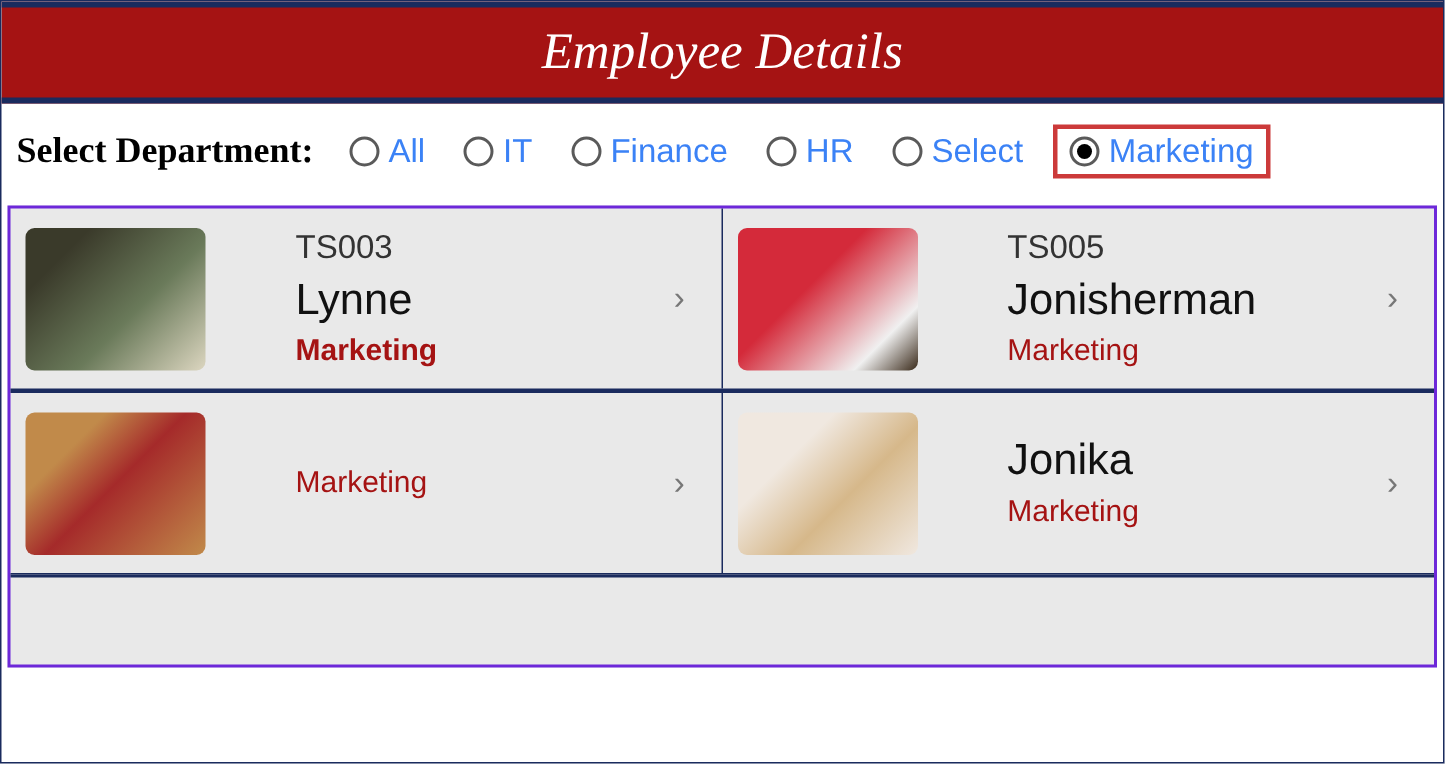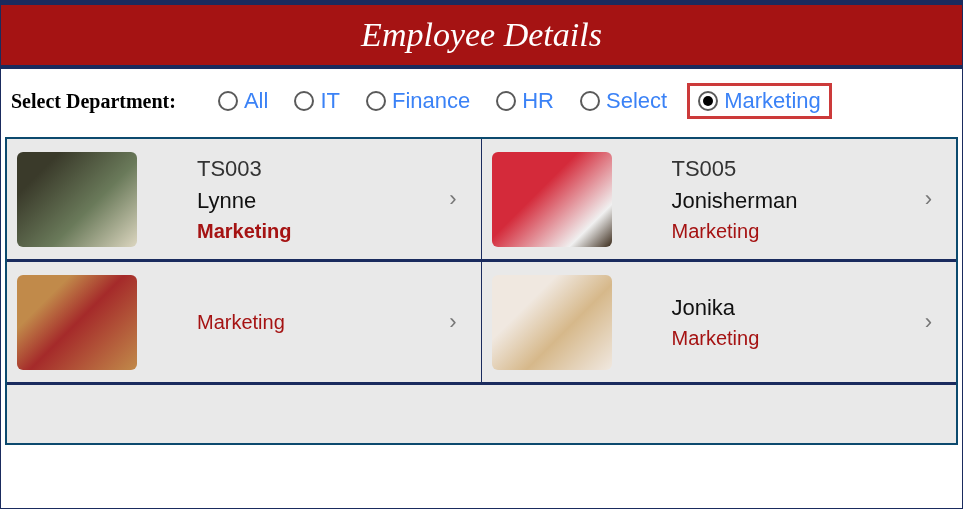--- a/index.html
+++ b/index.html
@@ -28,23 +28,23 @@
   }
   .filter-bar {
     padding: 14px 10px 18px 10px;
     display: flex;
     align-items: center;
     gap: 14px;
     font-size: 22px;
   }
   .filter-label {
     font-weight: bold;
-    font-size: 20px;
+    font-size: 24px;
     font-family: Georgia, 'Times New Roman', serif;
-    margin-right: 22px;
+    margin-right: 4px;
   }
   .radio-opt {
     display: inline-flex;
     align-items: center;
     gap: 6px;
     font-size: 22px;
     color: #3b82f6;
     cursor: pointer;
     padding: 2px 6px;
   }
@@ -60,21 +60,21 @@
     align-items: center;
     justify-content: center;
     background: #fff;
   }
   .radio-dot {
     width: 10px; height: 10px;
     border-radius: 50%;
     background: #000;
   }
   .gallery-wrap {
-    border: 2px solid #0c4a6e;
+    border: 2px solid #6d28d9;
     margin: 0 4px 4px 4px;
     background: #e9e9e9;
   }
   .row {
     display: flex;
     border-top: 2px solid #1a2b5e;
     border-bottom: 1px solid #1a2b5e;
   }
   .row:first-child { border-top: none; }
   .card {
@@ -92,21 +92,21 @@
     border-radius: 6px;
     flex-shrink: 0;
     margin-right: 60px;
   }
   .av-1 { background: linear-gradient(135deg,#3a3a2a 20%,#6a7a5a 60%,#dcd6c0); }
   .av-2 { background: linear-gradient(135deg,#d42a3a 40%,#f0f0f0 80%,#3a2a1a); }
   .av-3 { background: linear-gradient(135deg,#c18a4a 25%,#a52a2a 50%,#c18a4a); }
   .av-4 { background: linear-gradient(135deg,#f0e8e0 30%,#d6b88a 60%,#f0e8e0); }
   .info { flex: 1; }
   .emp-id { font-size: 22px; color: #333; margin-bottom: 6px; }
-  .emp-name { font-size: 22px; color: #111; margin-bottom: 6px; }
+  .emp-name { font-size: 29px; color: #111; margin-bottom: 6px; }
   .emp-dept { font-size: 20px; color: #a51313; }
   .emp-dept.bold { font-weight: bold; }
   .chevron {
     color: #777;
     font-size: 22px;
     padding: 0 6px;
   }
   .empty-row {
     height: 60px;
     border-top: 2px solid #1a2b5e;

